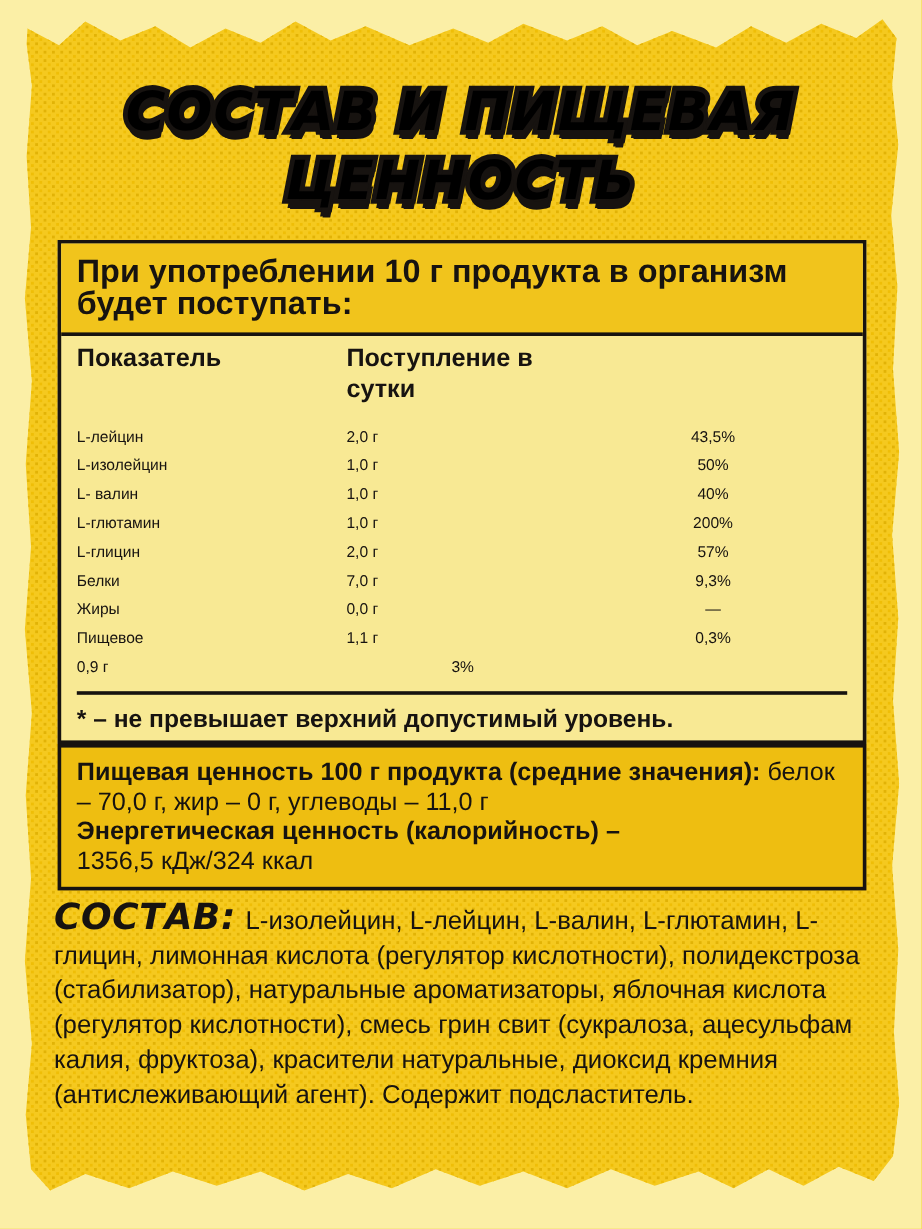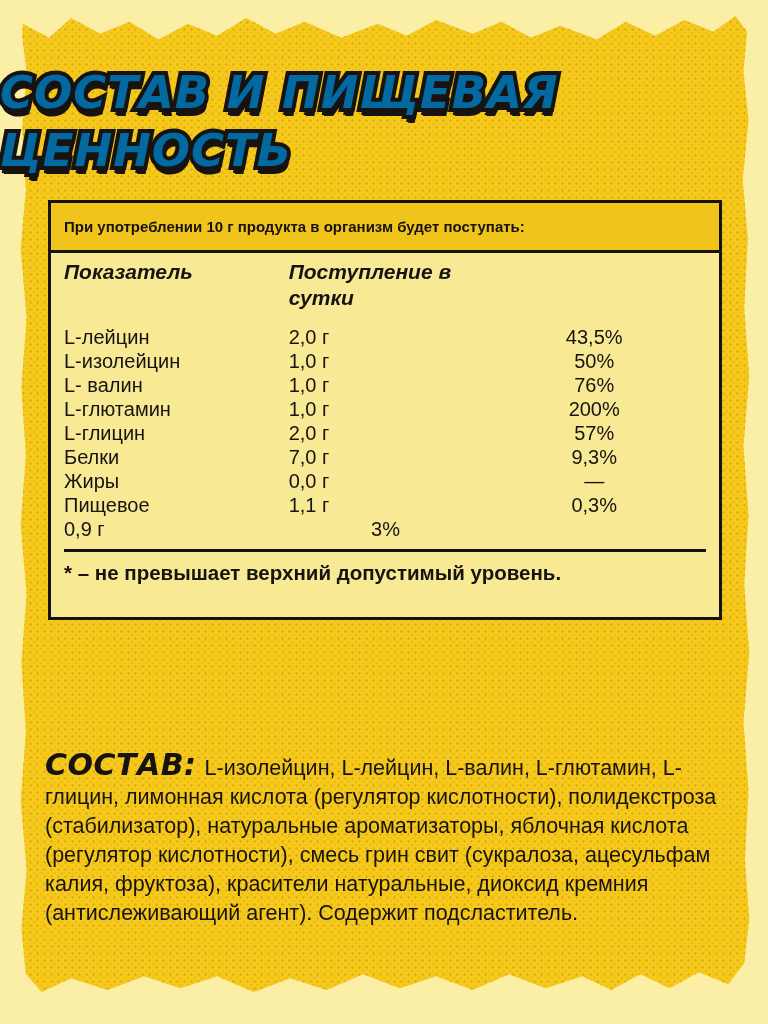--- a/index.html
+++ b/index.html
@@ -32,47 +32,47 @@
       0.8% 97.6%,
       0.2% 93%, 0.9% 87%, 0.1% 80%, 0.8% 73%, 0.2% 66%, 0.9% 59%, 0.1% 52%,
       0.8% 45%, 0.2% 38%, 0.9% 31%, 0.1% 24%, 0.8% 18%, 0.3% 12%, 0.9% 6%, 0.3% 2.5%
     );
   }
   .content{position:absolute;inset:0;z-index:2;}
 
   
   .title{
     position:absolute;top:64px;left:0;right:0;
-    text-align:left;
+    text-align:center;
     font-family:"DejaVu Sans", sans-serif;
     font-style:italic;font-weight:900;
     font-size:45px;line-height:58px;letter-spacing:1px;
-    color:#0369a1;
+    color:#000000;
     -webkit-text-stroke:8px #171310;
     paint-order:stroke fill;
     text-shadow:0 7px 0 #171310, 2px 8px 0 #171310;
   }
 
   
   .panel1{
     position:absolute;left:48px;top:200px;width:674px;height:420px;
     box-sizing:border-box;border:3px solid #171310;background:#F8E994;
   }
   .band{
     background:#F1C41C;border-bottom:3px solid #171310;
-    padding:10px 13px;font-weight:bold;font-size:15px;line-height:27px;
+    padding:10px 13px;font-weight:bold;font-size:27px;line-height:27px;
   }
   .band-text{display:block;max-width:610px;}
   .table-area{padding:6px 13px 0;}
   .tgrid{display:grid;grid-template-columns:35% 28% 37%;}
   .tgrid .c1{text-align:left;}
   .tgrid .c2{text-align:left;}
   .tgrid .c3{text-align:center;padding-left:14px;}
-  .thead{font-weight:bold;font-size:21px;line-height:26px;margin-bottom:14px;font-style:italic;}
-  .trow{font-size:20px;line-height:24px;}
+  .thead{font-weight:bold;font-size:21px;line-height:26px;margin-bottom:14px;}
+  .trow{font-size:13px;line-height:24px;}
   .rule{border-top:3px solid #171310;margin-top:8px;}
   .footnote{font-size:20.5px;line-height:26px;margin-top:8px;font-weight:bold;}
 
   
   .panel2{
     position:absolute;left:48px;top:620px;width:674px;min-height:121px;
     box-sizing:border-box;border:3px solid #171310;background:#EEBE11;
     padding:9px 13px;font-size:21px;line-height:24.5px;
   }
   .panel2 .b{font-weight:bold;}
@@ -116,21 +116,21 @@
         <div class="c3">43,5%</div>
       </div>
       <div class="tgrid trow">
         <div class="c1">L-изолейцин</div>
         <div class="c2">1,0 г</div>
         <div class="c3">50%</div>
       </div>
       <div class="tgrid trow">
         <div class="c1">L- валин</div>
         <div class="c2">1,0 г</div>
-        <div class="c3">76%</div>
+        <div class="c3">40%</div>
       </div>
       <div class="tgrid trow">
         <div class="c1">L-глютамин</div>
         <div class="c2">1,0 г</div>
         <div class="c3">200%</div>
       </div>
       <div class="tgrid trow">
         <div class="c1">L-глицин</div>
         <div class="c2">2,0 г</div>
         <div class="c3">57%</div>
@@ -153,18 +153,27 @@
       <div class="tgrid trow">
         <div class="c2">0,9 г</div>
         <div class="c3">3%</div>
       </div>
 
       <div class="rule"></div>
       <div class="footnote">* – не превышает верхний допустимый уровень.</div>
     </div>
   </div>
 
+  <div class="panel2">
+    <div>
+      <span class="b">Пищевая ценность 100 г продукта (средние значения):</span><span> белок – 70,0 г, жир – 0 г, углеводы – 11,0 г</span>
+    </div>
+    <div>
+      <span class="b">Энергетическая ценность (калорийность) –</span>
+    </div>
+    <div>1356,5 кДж/324 ккал</div>
+  </div>
 
   <div class="sostav">
     <span class="sostav-label">СОСТАВ:</span><span> L-изолейцин, L-лейцин, L-валин, L-глютамин, L-глицин, лимонная кислота (регулятор кислотности), полидекстроза (стабилизатор), натуральные ароматизаторы, яблочная кислота (регулятор кислотности), смесь грин свит (сукралоза, ацесульфам калия, фруктоза), красители натуральные, диоксид кремния (антислеживающий агент). Содержит подсластитель.</span>
   </div>
 
 </div>
 
 </body></html>

